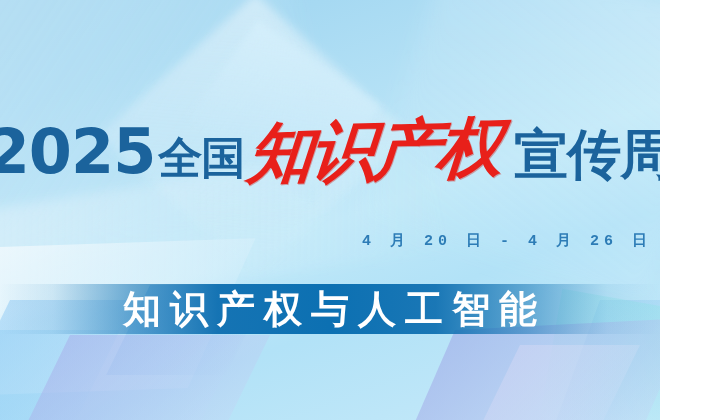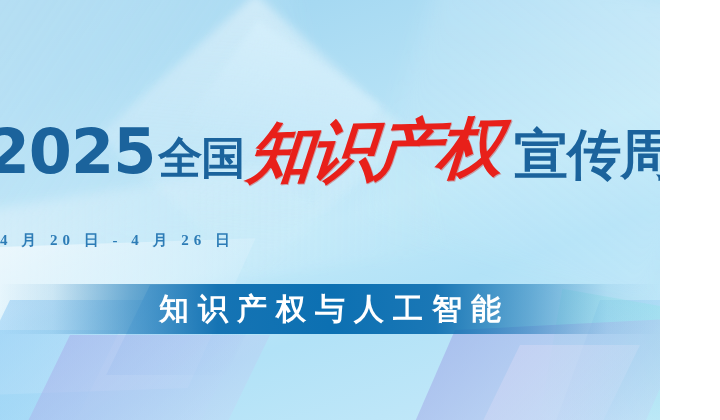--- a/index.html
+++ b/index.html
@@ -199,22 +199,22 @@
     color: #1b639c;
     line-height: 1;
     margin-left: 12px;
     letter-spacing: -1px;
   }
 
   .dateline {
     position: absolute;
     left: 0; right: 8px;
     top: 231px;
-    text-align: left;
-    font-family: Liberation Serif, serif;
+    text-align: right;
+    font-family: Liberation Mono, monospace;
     font-size: 15px;
     font-weight: 700;
     color: #2d7cb6;
     letter-spacing: 5px;
     white-space: nowrap;
   }
 
   .subtitle-bar {
     position: absolute;
     left: 0;
@@ -231,21 +231,21 @@
         rgba(13,110,176,0.95) 33%,
         rgba(12,112,178,1.00) 50%,
         rgba(13,110,176,0.92) 66%,
         rgba(13,110,176,0.50) 80%,
         rgba(13,110,176,0.08) 92%,
         rgba(13,110,176,0.00) 100%);
   }
 
   .subtitle-text {
     font-family: "DejaVu Sans", sans-serif;
-    font-size: 30px;
+    font-size: 38px;
     font-weight: 700;
     color: #ffffff;
     letter-spacing: 9px;
     text-indent: 9px;
     white-space: nowrap;
   }
 </style>
 </head>
 <body>
 

